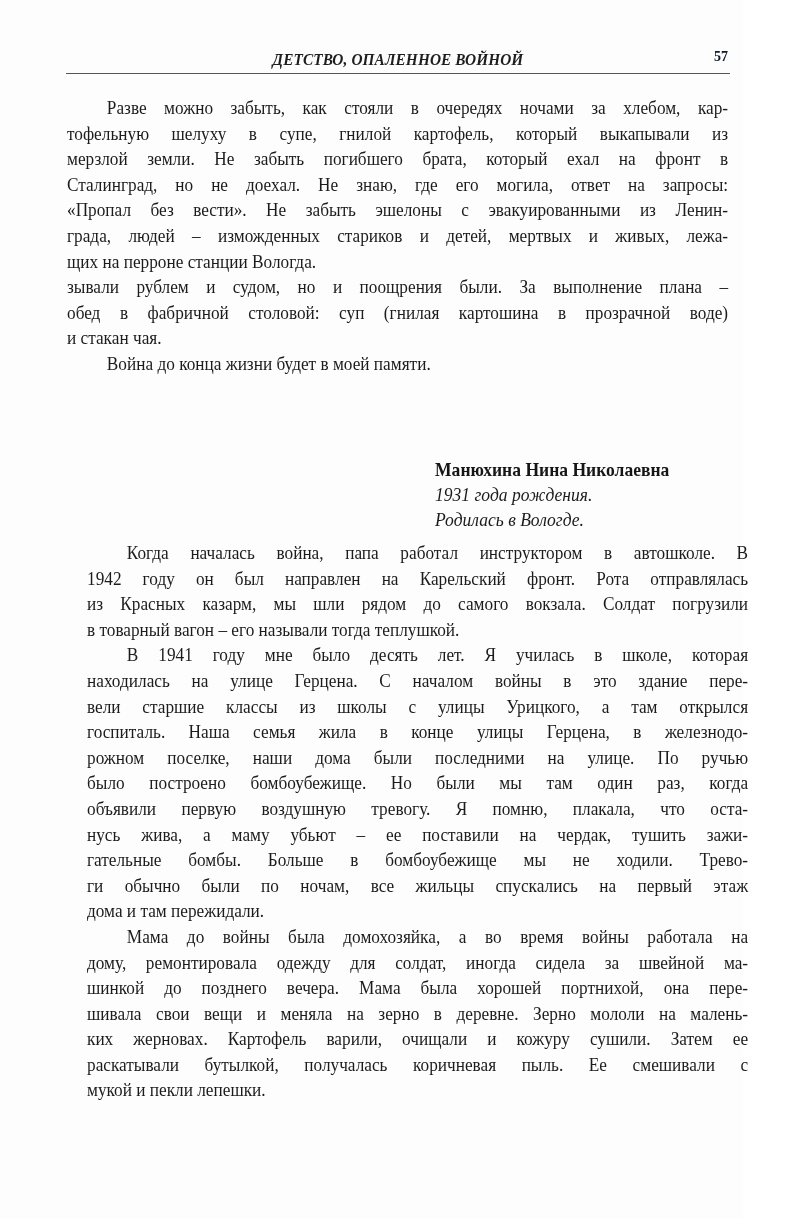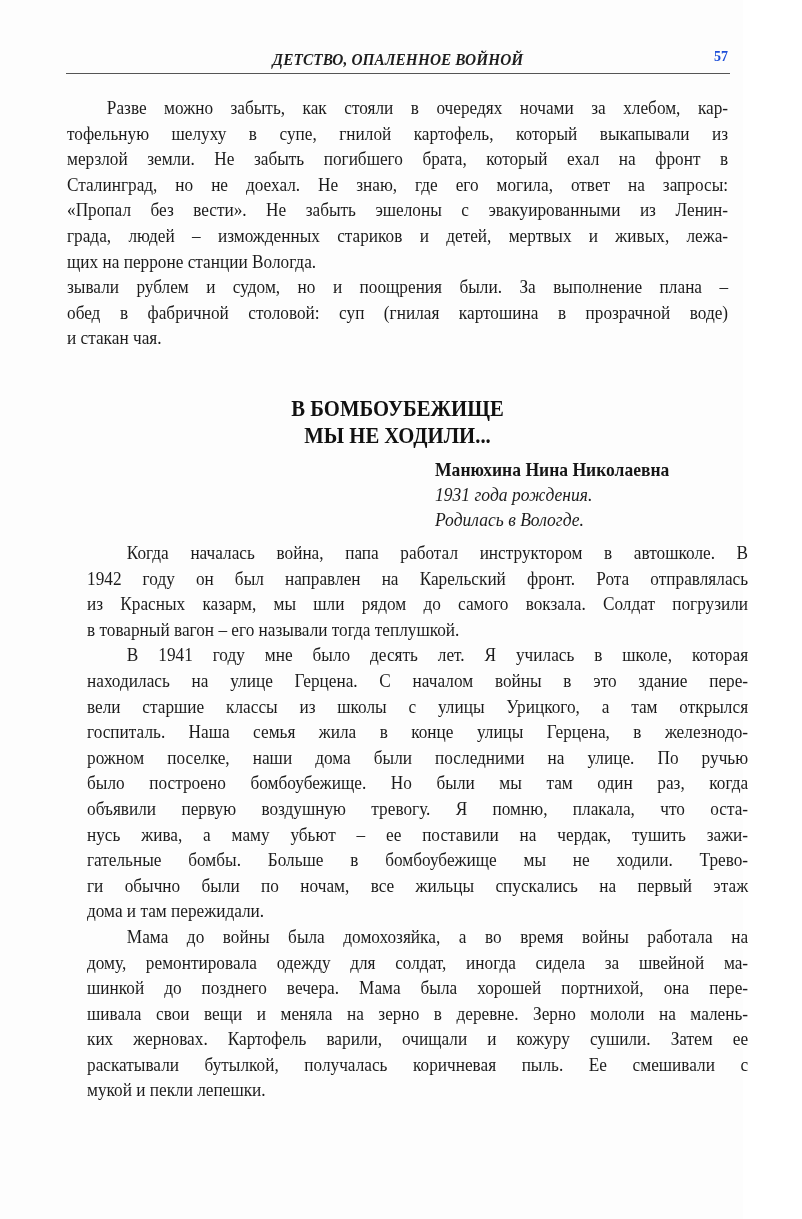--- a/index.html
+++ b/index.html
@@ -3,21 +3,21 @@
 <meta charset="utf-8">
 <style>
   html, body { margin: 0; padding: 0; background: #ffffff; }
   body { width: 802px; height: 1219px; position: relative; overflow: hidden; }
   .page { position: absolute; left: 0; top: 0; width: 743px; height: 1219px; background: #fdfdfd; }
   .running-head { position: absolute; left: 66px; top: 44px; width: 664px; height: 28px; }
   .running-title { position: absolute; left: 0; right: 0; text-align: center; top: 6px;
     font-family: "Liberation Serif", serif; font-style: italic; font-weight: bold; font-size: 16.5px;
     color: #1e1e1e; letter-spacing: 0.1px; transform: scaleX(0.93); transform-origin: center; }
   .page-number { position: absolute; right: 2px; top: 5px; font-family: "Liberation Serif", serif;
-    font-weight: bold; font-size: 14px; color: #1d4ed8; }
+    font-weight: bold; font-size: 14px; color: #0f172a; }
   .head-rule { position: absolute; left: 66px; top: 73px; width: 664px; height: 0; border-top: 1.3px solid #555; }
   .col { position: absolute; left: 67px; width: 661px; }
   .line { font-family: "Liberation Serif", serif; font-size: 19.5px; color: #1c1c1c; height: 25.6px;
     line-height: 25.6px; white-space: nowrap; text-align: justify; text-align-last: justify;
     transform: scaleX(0.885); transform-origin: left center; width: 747px; }
   .line.last { text-align-last: left; }
   .line.indent { text-indent: 45px; }
   .title-block { position: absolute; left: 67px; width: 661px; top: 395px; text-align: center; }
   .title-line { font-family: "Liberation Serif", serif; font-weight: bold; font-size: 23px; color: #111;
     line-height: 27px; transform: scaleX(0.9); transform-origin: center; }
@@ -45,26 +45,25 @@
         <div class="line">Сталинград, но не доехал. Не знаю, где его могила, ответ на запросы:</div>
         <div class="line">«Пропал без вести». Не забыть эшелоны с эвакуированными из Ленин-</div>
         <div class="line">града, людей – изможденных стариков и детей, мертвых и живых, лежа-</div>
         <div class="line last">щих на перроне станции Вологда.</div>
       </div>
       <div>
         <div class="line">зывали рублем и судом, но и поощрения были. За выполнение плана –</div>
         <div class="line">обед в фабричной столовой: суп (гнилая картошина в прозрачной воде)</div>
         <div class="line last">и стакан чая.</div>
       </div>
+      <div>
+        <div class="line indent last">Война до конца жизни будет в моей памяти.</div>
+      </div>
     </div>
 
-  <div class="title-block">
-    <div class="title-line">В БОМБОУБЕЖИЩЕ</div>
-    <div class="title-line">МЫ НЕ ХОДИЛИ...</div>
-  </div>
 
   <div class="author-block">
     <div class="author-name">Манюхина Нина Николаевна</div>
     <div class="author-meta">1931 года рождения.</div>
     <div class="author-meta">Родилась в Вологде.</div>
   </div>
 
   <div class="col" id="section2" style="top:540px;margin-left:20px;">
       <div>
         <div class="line indent">Когда началась война, папа работал инструктором в автошколе. В</div>

